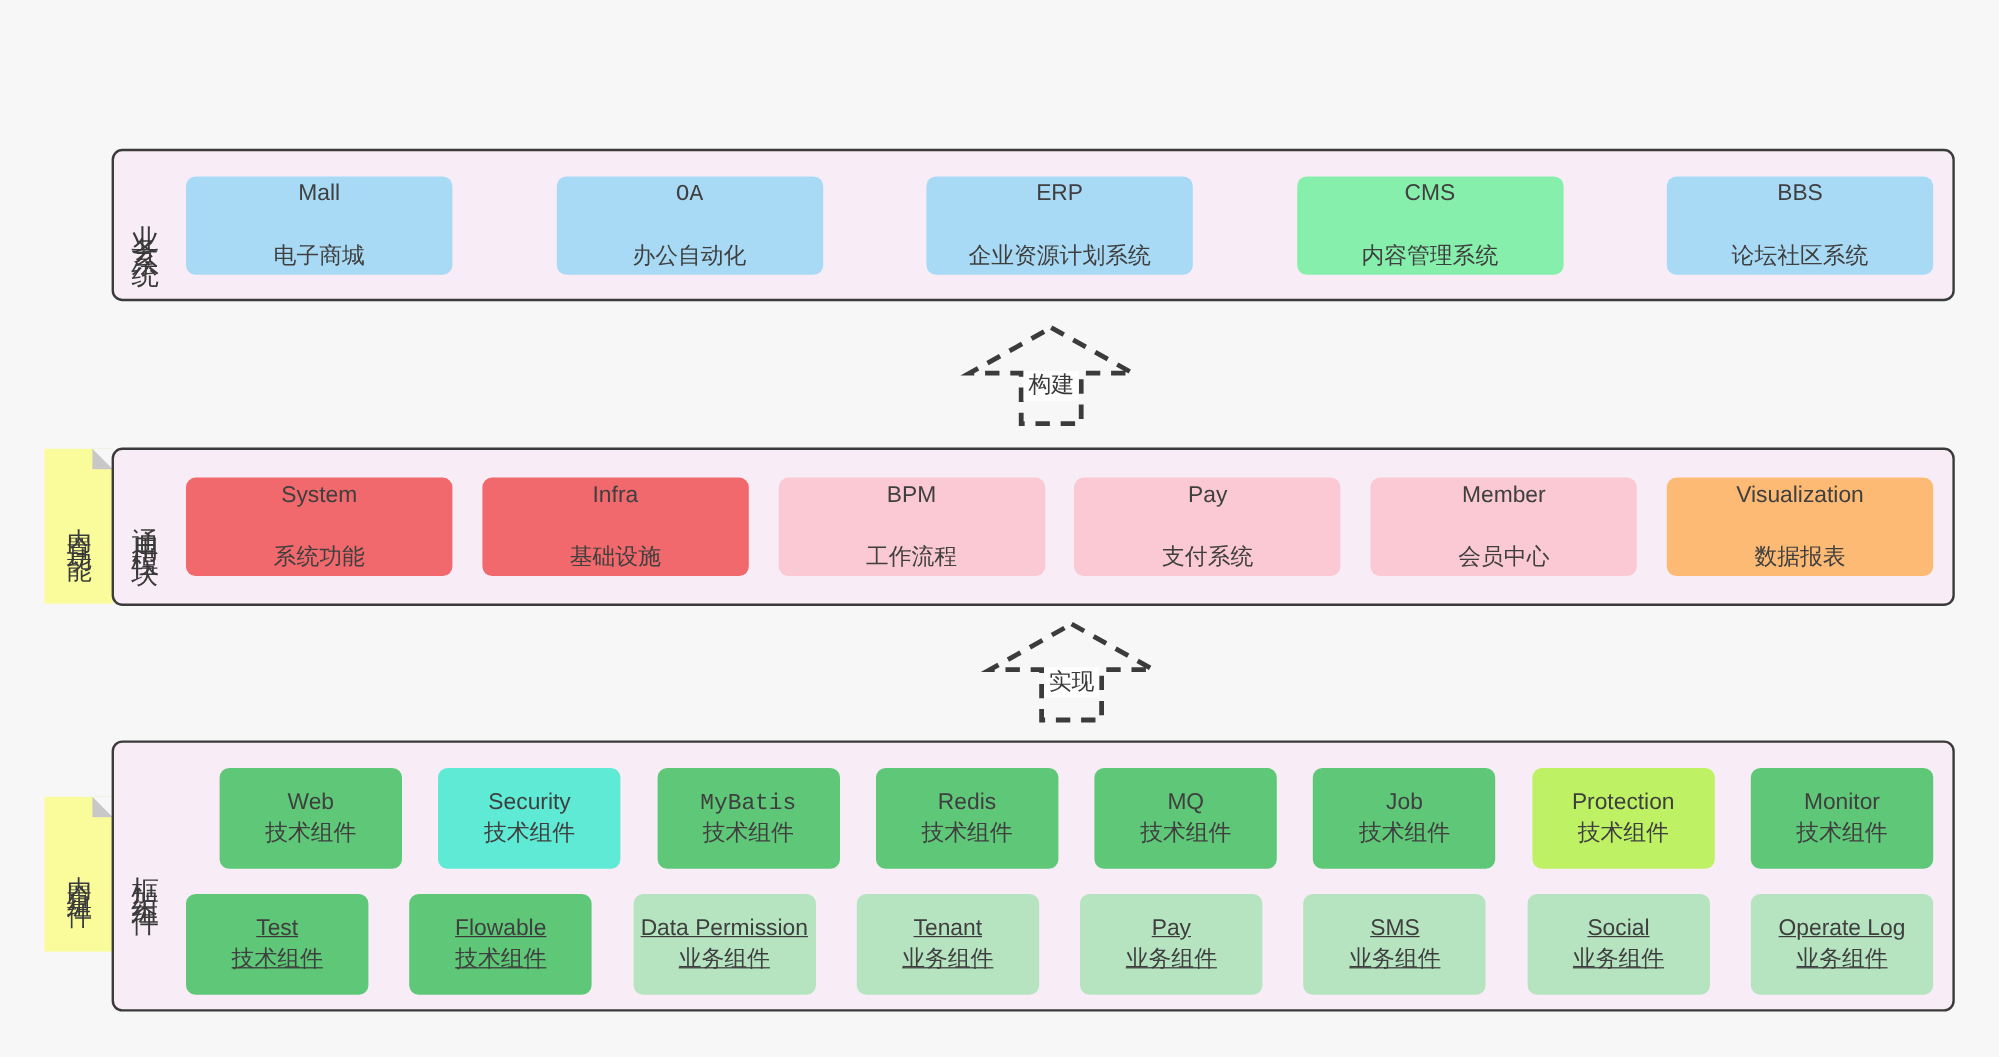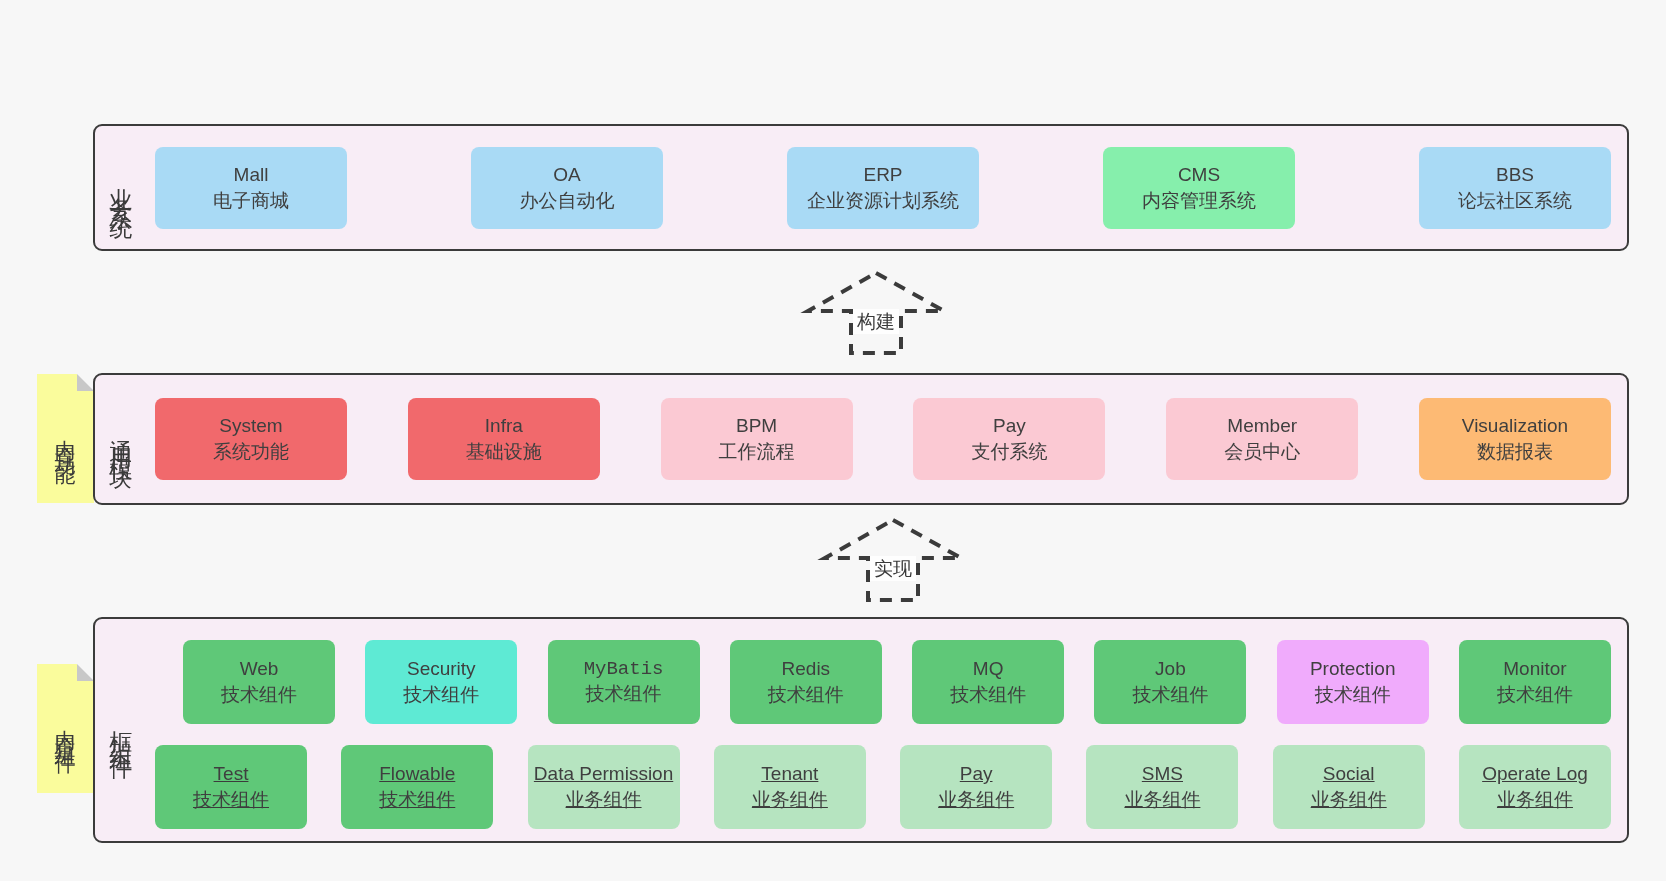--- a/index.html
+++ b/index.html
@@ -34,21 +34,21 @@
   }
   .row-center { top:50%; transform:translateY(-50%); }
   #layer-components .row1 { top:21px;padding-left:28px; }
   #layer-components .row2 { top:126px;text-decoration:underline; }
 
   .box {
     border-radius:8px; box-sizing:border-box; padding:2px 4px;
     display:flex; flex-direction:column; justify-content:center; align-items:center;
     text-align:center; font-size:19px; line-height:26px; color:#3f3f3f;
   }
-  .w200 { width:192px; height:82px; }
+  .w200 { width:222px; height:82px;justify-content:space-between; }
   .w150 { width:152px; height:84px; }
 
   
   .note {
     position:absolute; left:37px; width:57px; height:129px;
     background:#fafc9c;
     display:flex; align-items:center; justify-content:center;
   }
   #note-modules    { top:374px; }
   #note-components { top:664px; }
@@ -86,21 +86,21 @@
     <span class="note-text">内置组件</span>
   </div>
 
   <div class="layer" id="layer-business" style="background: rgb(248, 237, 246);">
     <div class="layer-label">业务系统</div>
     <div class="row row-center">
       <div class="box w200" style="background: rgb(169, 218, 245);">
         <span>Mall</span>
         <span>电子商城</span>
       </div>
-      <div class="box w200" style="background: rgb(169, 218, 245);">
+      <div class="box w200" style="background: rgb(169, 218, 245); font-family: Liberation Mono, monospace;">
         <span>OA</span>
         <span>办公自动化</span>
       </div>
       <div class="box w200" style="background: rgb(169, 218, 245);">
         <span>ERP</span>
         <span>企业资源计划系统</span>
       </div>
       <div class="box w200" style="background: #86efac;">
         <span>CMS</span>
         <span>内容管理系统</span>
@@ -176,21 +176,21 @@
         <span>技术组件</span>
       </div>
       <div class="box w150" style="background: rgb(95, 200, 120);">
         <span>MQ</span>
         <span>技术组件</span>
       </div>
       <div class="box w150" style="background: rgb(95, 200, 120);">
         <span>Job</span>
         <span>技术组件</span>
       </div>
-      <div class="box w150" style="background: #f0abfc; text-align: right;">
+      <div class="box w150" style="background: #bef264; text-align: right;">
         <span>Protection</span>
         <span>技术组件</span>
       </div>
       <div class="box w150" style="background: rgb(95, 200, 120);">
         <span>Monitor</span>
         <span>技术组件</span>
       </div>
     </div>
     <div class="row row2">
       <div class="box w150" style="background: rgb(95, 200, 120);">

